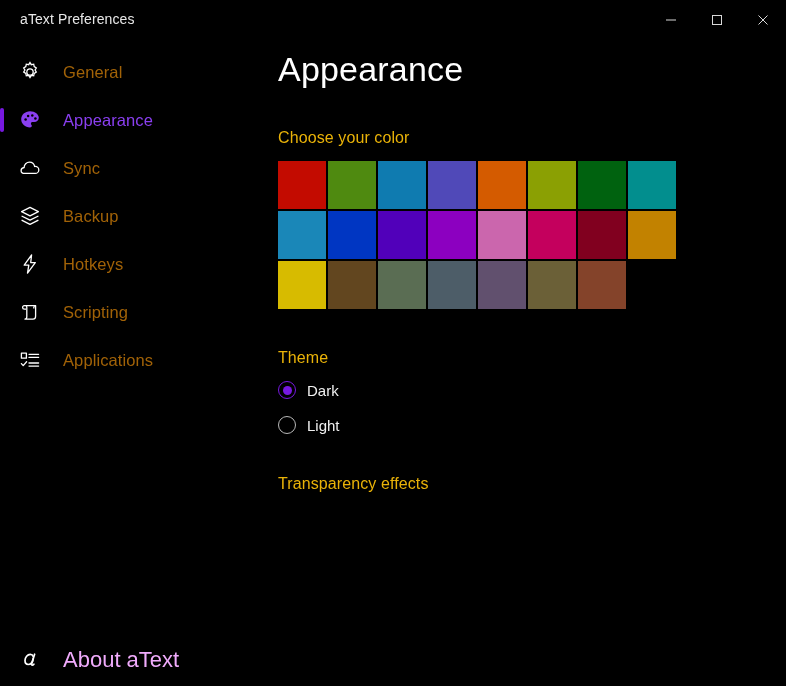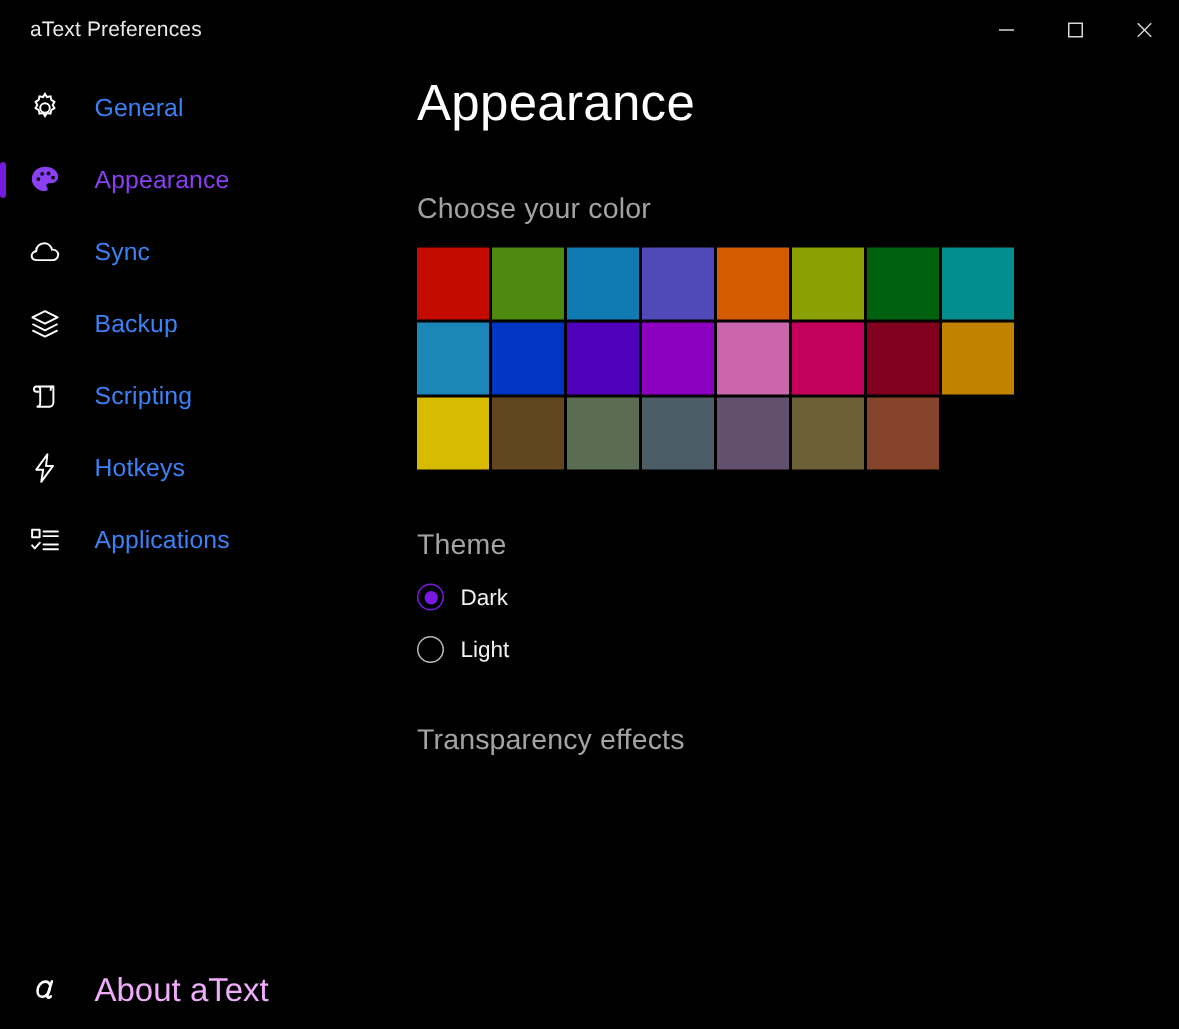--- a/index.html
+++ b/index.html
@@ -42,41 +42,41 @@
   }
   .nav-item.selected .accent { display: block; }
   .nav-item.selected .nav-label { color: #8a3ff0; }
   .nav-item.selected .nav-icon { color: #8a3ff0; }
   .nav-icon {
     width: 32px; height: 32px; display: flex; align-items: center; justify-content: center;
     color: #ffffff; flex: none;
   }
   .nav-icon svg { display: block; }
   .nav-label {
-    margin-left: 17px; font-size: 16.5px; color: #3b82f6; letter-spacing: .1px;
+    margin-left: 17px; font-size: 16.5px; color: #a16207; letter-spacing: .1px;
   }
 
   .about-item {
     position: absolute; left: 0; bottom: 0; width: 262px; height: 52px;
     display: flex; align-items: center; padding-left: 14px;
   }
   .about-icon {
     width: 32px; height: 32px; display: flex; align-items: center; justify-content: center;
     color: #ffffff; flex: none;
   }
   .about-label { margin-left: 17px; font-size: 22px; color: #f0abfc; }
 
   
   .content { position: absolute; left: 278px; top: 40px; width: 508px; height: 646px; }
   .page-title {
     font-size: 34px; font-weight: 300; color: #ffffff;
     letter-spacing: .2px; line-height: 40px; margin-top: 9px;
   }
   .section-label {
-    font-size: 19px; color: #a3a3a3; letter-spacing: .1px;
+    font-size: 16px; color: #eab308; letter-spacing: .1px;
   }
   #choose-color-label { margin-top: 40px; }
 
   
   .color-grid {
     margin-top: 14px; width: 400px;
     display: grid; grid-template-columns: repeat(8, 48px);
     gap: 2px;
   }
   .swatch { width: 48px; height: 48px; }
@@ -182,36 +182,36 @@
           <path d="M3.6 16.2l8.4 4.2 8.4-4.2"></path>
         </svg>
       </span>
       <span class="nav-label">Backup</span>
     </div>
 
     <div class="nav-item">
 
       <span class="nav-icon">
         <svg width="24" height="24" viewBox="0 0 24 24" fill="none" stroke="currentColor" stroke-width="1.3" stroke-linejoin="round">
+          <path d="M13.6 2.8L6.2 13.1h4.6l-1.3 8.1 7.8-10.6h-4.6z"></path>
+        </svg>
+      </span>
+      <span class="nav-label">Hotkeys</span>
+    </div>
+
+    <div class="nav-item">
+
+      <span class="nav-icon">
+        <svg width="24" height="24" viewBox="0 0 24 24" fill="none" stroke="currentColor" stroke-width="1.3" stroke-linejoin="round">
           <path d="M6.4 5.6h11.2v10.6c0 1.6-1.1 2.9-2.6 2.9H6.9c1.1 0 1.9-1 1.9-2.3V7.3c0-1-.7-1.7-1.6-1.7h-.8z"></path>
           <path d="M17.6 5.6c-1 0-1.8.8-1.8 1.8v1.1"></path>
           <path d="M6.4 5.6c-1 0-1.8.8-1.8 1.8s.8 1.8 1.8 1.8h1.6"></path>
         </svg>
       </span>
       <span class="nav-label">Scripting</span>
-    </div>
-
-    <div class="nav-item">
-
-      <span class="nav-icon">
-        <svg width="24" height="24" viewBox="0 0 24 24" fill="none" stroke="currentColor" stroke-width="1.3" stroke-linejoin="round">
-          <path d="M13.6 2.8L6.2 13.1h4.6l-1.3 8.1 7.8-10.6h-4.6z"></path>
-        </svg>
-      </span>
-      <span class="nav-label">Hotkeys</span>
     </div>
 
     <div class="nav-item">
 
       <span class="nav-icon">
         <svg width="24" height="24" viewBox="0 0 24 24" fill="none" stroke="currentColor" stroke-width="1.3">
           <rect x="3.4" y="5.2" width="5" height="5" stroke-linejoin="round"></rect>
           <path d="M3.4 15.6l1.8 2 3.4-3.8" stroke-linecap="round" stroke-linejoin="round"></path>
           <line x1="11" y1="6.3" x2="20.6" y2="6.3" stroke-linecap="round"></line>
           <line x1="11" y1="9.4" x2="20.6" y2="9.4" stroke-linecap="round"></line>

